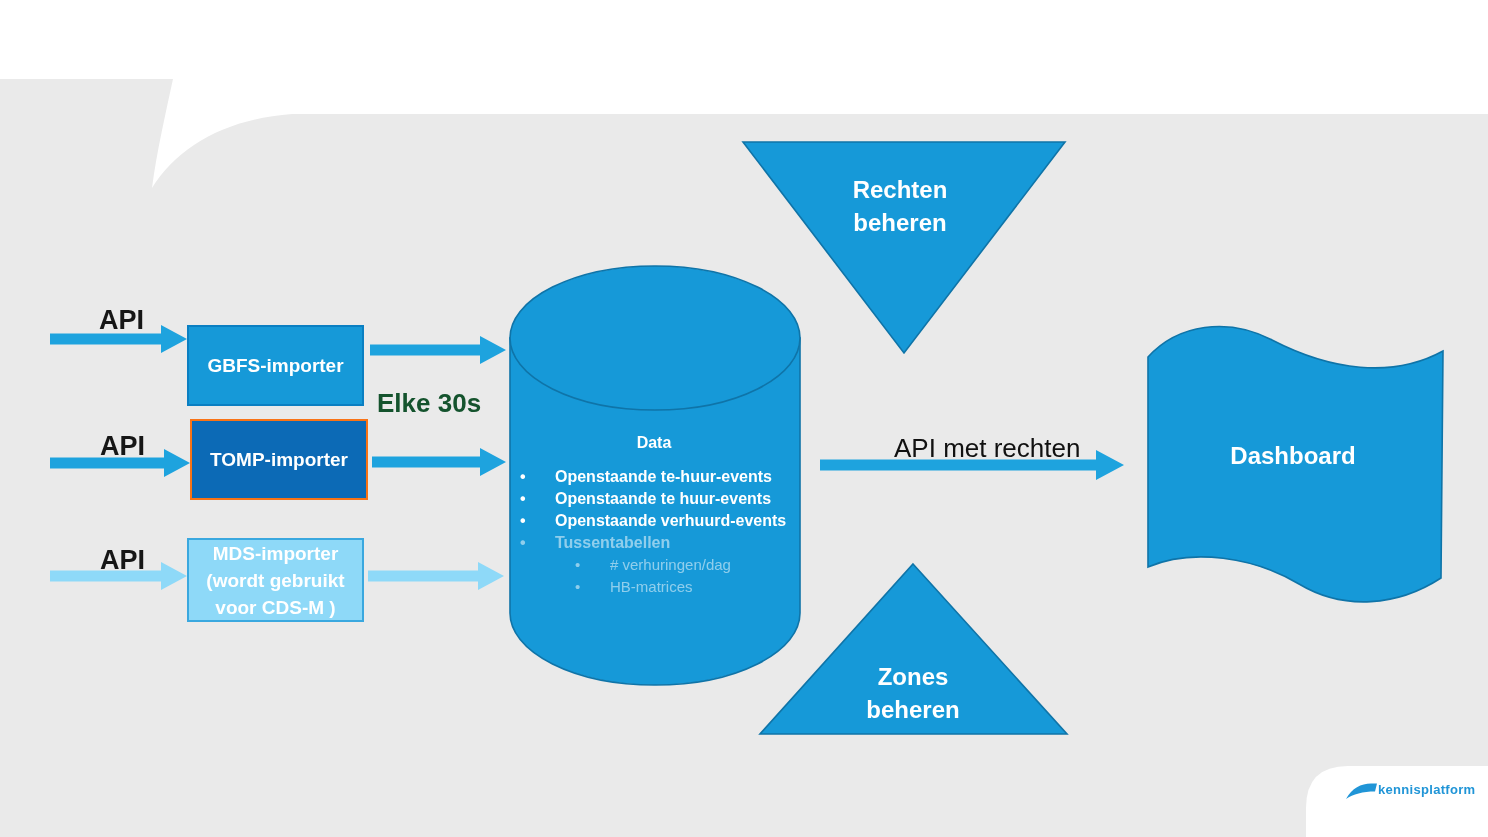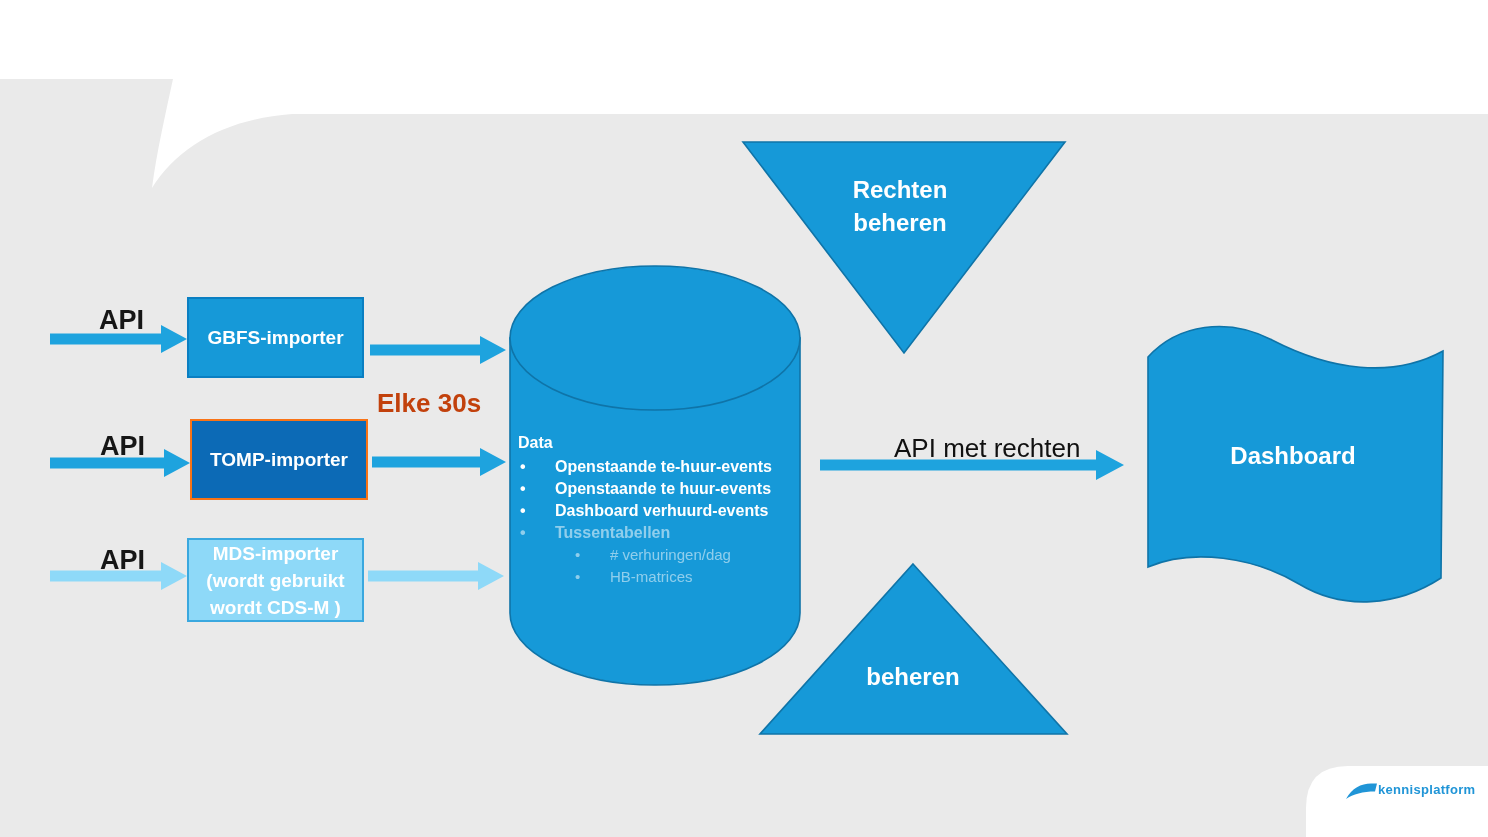--- a/index.html
+++ b/index.html
@@ -6,35 +6,35 @@
   body{background:#fff;}
   .stage{
     position:relative;width:1488px;height:837px;overflow:hidden;background:#ffffff;
     font-family:"Liberation Sans",sans-serif;
   }
   .layer{position:absolute;left:0;top:0;width:1488px;height:837px;}
   .abs{position:absolute;}
 
   
   .api-label{font-size:27px;font-weight:600;color:#161616;line-height:27px;}
-  .interval-label{font-size:26px;font-weight:600;color:#c2410c;line-height:27px;}
+  .interval-label{font-size:26px;font-weight:600;color:#14532d;line-height:27px;}
   .flow-label{font-size:26px;font-weight:500;color:#111111;line-height:27px;margin-left:44px;}
 
   
   .importer{
     box-sizing:border-box;display:flex;flex-direction:column;align-items:center;justify-content:center;
     text-align:center;color:#ffffff;font-size:19px;font-weight:600;line-height:27px;
   }
-  .importer.medium{background:#1699d8;border:2px solid #0a7fc2;}
+  .importer.medium{background:#1699d8;border:2px solid #0a7fc2;margin-top:28px;}
   .importer.dark{background:#0c6ab6;border:2px solid #f97316;}
   .importer.light{background:#8ed9f8;border:2px solid #3aa8df;}
 
   
   .db-text{color:#ffffff;width:272px;}
-  .db-title{font-size:16px;font-weight:700;line-height:22px;margin-bottom:2px;}
+  .db-title{font-size:16px;font-weight:700;line-height:22px;margin-bottom:12px;text-align:center;}
   .db-row{position:relative;padding-left:37px;font-size:16px;font-weight:600;line-height:22px;}
   .db-row .dot{position:absolute;left:2px;top:0;}
   .db-row .dot::before{content:"\2022";}
   .db-row.sub{padding-left:92px;font-size:15px;font-weight:400;}
   .db-row.sub .dot{left:57px;}
   .db-row.faded{color:rgba(255,255,255,0.52);}
 
   
   .shape-label{color:#ffffff;text-align:center;font-size:24px;font-weight:600;line-height:33px;}
 
@@ -87,38 +87,38 @@
     <span>GBFS-importer</span>
   </div>
 
   <div class="abs importer dark" style="left:190px;top:419px;width:178px;height:81px;">
     <span>TOMP-importer</span>
   </div>
 
   <div class="abs importer light" style="left:187px;top:538px;width:177px;height:84px;">
     <span>MDS-importer</span>
     <span>(wordt gebruikt</span>
-    <span>wordt CDS-M )</span>
+    <span>voor CDS-M )</span>
   </div>
 
   <div class="abs interval-label" style="left:377px;top:390px;">Elke 30s</div>
 
   <div class="abs db-text" style="left:518px;top:432px;">
     <div class="db-title">Data</div>
     <div class="db-row">
       <span class="dot"></span>
       <span>Openstaande te-huur-events</span>
     </div>
     <div class="db-row">
       <span class="dot"></span>
       <span>Openstaande te huur-events</span>
     </div>
     <div class="db-row">
       <span class="dot"></span>
-      <span>Dashboard verhuurd-events</span>
+      <span>Openstaande verhuurd-events</span>
     </div>
     <div class="db-row faded">
       <span class="dot"></span>
       <span>Tussentabellen</span>
     </div>
     <div class="db-row sub faded">
       <span class="dot"></span>
       <span># verhuringen/dag</span>
     </div>
     <div class="db-row sub faded">
@@ -128,20 +128,21 @@
   </div>
 
   <div class="abs shape-label" style="left:800px;top:165px;width:200px;margin-top:8px;">
     <div>Rechten</div>
     <div>beheren</div>
   </div>
 
   <div class="abs flow-label" style="left:850px;top:435px;">API met rechten</div>
 
   <div class="abs shape-label" style="left:813px;top:660px;width:200px;">
+    <div>Zones</div>
     <div>beheren</div>
   </div>
 
   <div class="abs shape-label" style="left:1193px;top:439px;width:200px;">Dashboard</div>
 
   <div class="abs logo-top" style="left:1378px;top:783px;">kennisplatform</div>
   <div class="abs logo-main" style="left:1346px;top:837px;">CROW</div>
 
 </div>
 

